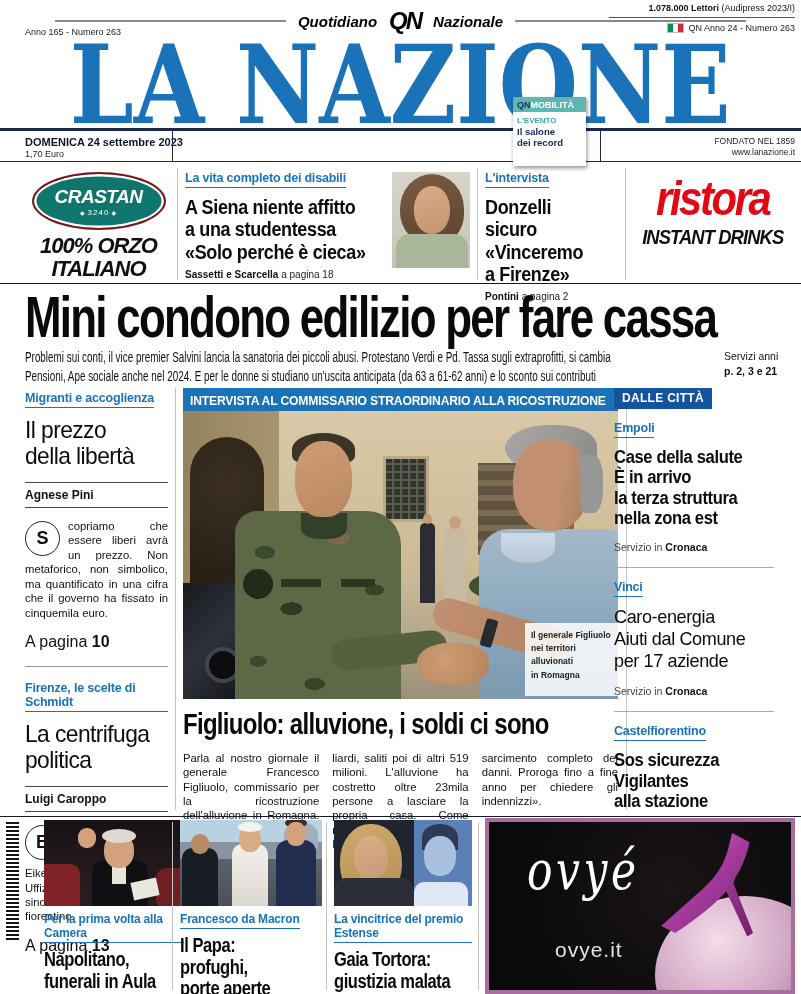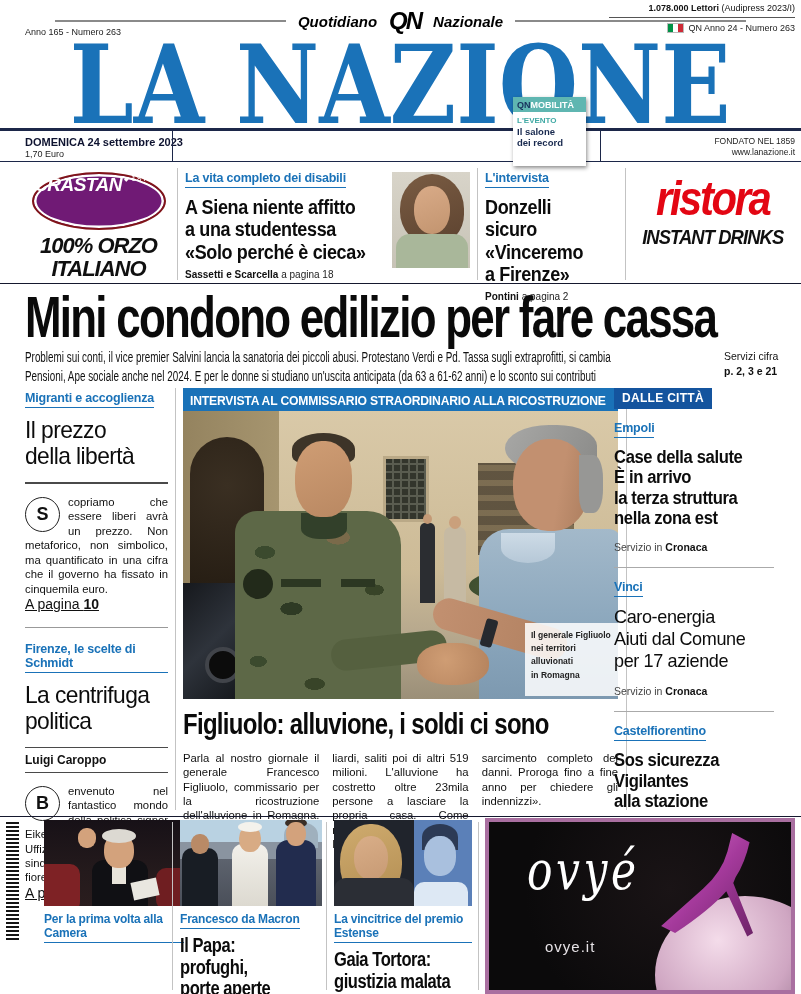--- a/index.html
+++ b/index.html
@@ -47,23 +47,23 @@
   .dl-right { position:absolute; right:6px; top:5px; text-align:right; font-size:8.5px; color:#222; line-height:1.35; }
 
   
   .kicker { display:inline-block; color:#1a72b8; font-weight:bold; font-size:12.5px;
             border-bottom:1px solid #1a72b8; padding-bottom:2px; letter-spacing:-0.2px; }
   .byline { font-size:10px; color:#222; }
   .byline .au { font-weight:bold; color:#111; }
 
   
   .crastan { position:absolute; left:25px; top:172px; width:147px; text-align:center; }
-  .crastan-oval { width:130px; height:54px; margin:0 auto; background:#701a75; border-radius:50%;
+  .crastan-oval { width:130px; height:54px; margin:0 auto; background:#0f766e; border-radius:50%;
                   border:2px solid #801419; box-shadow:inset 0 0 0 2.5px #fff;
-                  display:flex; flex-direction:row; justify-content:center; }
+                  display:flex; flex-direction:column; justify-content:center; }
   .crastan-brand { color:#fff; font-style:italic; font-weight:900; font-size:19px; letter-spacing:-0.5px; }
   .crastan-year { color:#fff; font-size:8px; letter-spacing:1px; }
   .crastan-year::before, .crastan-year::after { content:"◆"; font-size:6px; margin:0 2px; }
   .crastan-tag { margin-top:4px; font-style:italic; font-weight:900; font-size:22px; line-height:1.05;
                  letter-spacing:-1px; color:#101010; white-space:pre-line; }
 
   .ta1 { position:absolute; left:185px; top:168px; width:285px; }
   .ta2 { position:absolute; left:485px; top:168px; width:134px; }
   .hl-top { margin-top:8px; font-weight:bold; font-size:20px; line-height:1.07; letter-spacing:-0.4px;
             color:#0c0c0c; white-space:pre-line; }
@@ -95,21 +95,21 @@
 
   
   .op { position:absolute; left:25px; top:388px; width:143px; }
   .op-hl { margin:9px 0 12px; font-size:24px; font-weight:400; line-height:1.1; letter-spacing:-0.6px; color:#0c0c0c; }
   .op-hl span { display:inline-block; transform:scaleX(.95); transform-origin:0 0; white-space:pre-line; }
   .op-rule { height:1px; background:#4a4a4a; }
   .op-byline { font-weight:bold; font-size:12px; padding:5px 0; }
   .op-body { margin-top:11px; font-size:11.3px; line-height:1.28; text-align:justify; color:#111; }
   .dropcap { float:left; width:33px; height:33px; border:1.5px solid #222; border-radius:50%;
              text-align:center; line-height:33px; font-size:18px; font-weight:bold; margin:2px 8px 2px 0; }
-  .op-page { font-size:14px;text-decoration:underline; }
+  .op-page { margin-top:13px; font-size:16px; }
   .op-sep { height:1px; background:#999; margin:15px 0 14px; }
 
   
   .iv { position:absolute; left:183px; top:388px; width:435px; }
   .iv-banner { background:#1a72b8; height:23px; line-height:23px; padding-left:7px; overflow:hidden; }
   .iv-banner span { display:inline-block; color:#fff; font-weight:bold; font-size:13.5px; letter-spacing:-0.2px;
                     white-space:nowrap; transform:scaleX(.9); transform-origin:0 50%; }
   .iv-photo { position:relative; width:435px; height:288px; overflow:hidden;
               background:linear-gradient(180deg,#d9c9a8 0%,#cdbb97 55%,#b4a68c 80%,#9b8f78 100%); }
   .ph-arch { position:absolute; left:0; top:0; width:96px; height:268px; background:linear-gradient(90deg,#94835f,#a6956f); }
@@ -229,21 +229,21 @@
   .tor-top { position:absolute; left:0; bottom:-2px; width:80px; height:30px; border-radius:12px 12px 0 0; background:#2b2e35; }
   .tor-man-hair { position:absolute; right:14px; top:4px; width:36px; height:26px; border-radius:50% 50% 0 0; background:#2c3a55; }
   .tor-man-face { position:absolute; right:16px; top:16px; width:32px; height:40px; border-radius:46%; background:#a9c0de; }
   .tor-man-shirt { position:absolute; right:4px; bottom:-2px; width:54px; height:26px; border-radius:10px 10px 0 0; background:#dde8f4; }
 
   
   .ovye { position:absolute; left:485px; top:818px; width:310px; height:176px; box-sizing:border-box;
           background:radial-gradient(circle at 60% 40%, #1a1416, #0b0a0b 70%); border:4px solid #a96fa0; overflow:hidden; }
   .ovye-brand { position:absolute; left:38px; top:16px; color:#fff; font-family:"DejaVu Serif", serif;
                 font-style:italic; font-size:47px; letter-spacing:4px; transform:scale(.9,1.15); transform-origin:0 0; }
-  .ovye-url { position:absolute; left:56px; top:116px; color:#e6e2e6; font-size:15px; letter-spacing:1px; }
+  .ovye-url { position:absolute; left:66px; top:116px; color:#e6e2e6; font-size:21px; letter-spacing:1px; }
   .ovye-sphere { position:absolute; right:-44px; bottom:-64px; width:180px; height:158px; border-radius:50%;
                  background:radial-gradient(circle at 35% 28%, #f4dcea, #cfa6c2 45%, #8e6b85 78%, #5f4159 100%); }
   .ovye-shoe { position:absolute; right:22px; top:4px; width:118px; height:128px; }
 
   
   .barcode { position:absolute; left:6px; top:822px; width:13px; height:118px;
              background:repeating-linear-gradient(0deg,#151515 0 2px,#fff 2px 4px); }
 </style>
 </head>
 <body>
@@ -287,21 +287,21 @@
     <div class="dl-sep" style="left:600px"></div>
     <div class="dl-right">
       <div>FONDATO NEL 1859</div>
       <div>www.lanazione.it</div>
     </div>
   </div>
 
   <div class="crastan">
     <div class="crastan-oval">
       <div class="crastan-brand">CRASTAN</div>
-      <div class="crastan-year">1870</div>
+      <div class="crastan-year">3240</div>
     </div>
     <div class="crastan-tag">100% ORZO
 ITALIANO</div>
   </div>
   <div class="vline" style="left:177px; top:168px; height:112px"></div>
 
   <div class="ta1">
     <span class="kicker">La vita completo dei disabili</span>
     <div class="hl-top" style="width:210px"><span class="scale90">A Siena niente affitto
 a una studentessa
@@ -330,29 +330,30 @@
   </div>
 
   <div class="hrule-dark" style="left:0; top:283px; width:801px"></div>
 
   <div class="lead-hl"><span>Mini condono edilizio per fare cassa</span></div>
   <div class="deck">
       <span>Problemi sui conti, il vice premier Salvini lancia la sanatoria dei piccoli abusi. Protestano Verdi e Pd. Tassa sugli extraprofitti, si cambia
 Pensioni, Ape sociale anche nel 2024. E per le donne si studiano un'uscita anticipata (da 63 a 61-62 anni) e lo sconto sui contributi</span>
     </div>
   <div class="services">
-    <div>Servizi cifra</div>
+    <div>Servizi anni</div>
     <div class="b">p. 2, 3 e 21</div>
   </div>
 
   <div class="op">
     <span class="kicker">Migranti e accoglienza</span>
     <div class="op-hl"><span>Il prezzo
 della libertà</span></div>
     <div class="op-rule"></div>
+    <div class="op-byline">Agnese Pini</div>
     <div class="op-rule"></div>
     <div class="op-body">
       <span class="dropcap">S</span><span>copriamo che essere liberi avrà un prezzo. Non metaforico, non simbolico, ma quantificato in una cifra che il governo ha fissato in cinquemila euro.</span>
     </div>
     <div class="op-page"><span>A pagina </span><span class="b">10</span></div>
     <div class="op-sep"></div>
 
     <span class="kicker">Firenze, le scelte di Schmidt</span>
     <div class="op-hl"><span>La centrifuga
 politica</span></div>
@@ -455,20 +456,22 @@
       <div class="nap-chairL"></div>
       <div class="nap-chairR"></div>
       <div class="nap-suit"></div>
       <div class="nap-shirt"></div>
       <div class="nap-paper"></div>
       <div class="nap-head"></div>
       <div class="nap-hairW"></div>
       <div class="nap-hand"></div>
     </div>
     <span class="kicker">Per la prima volta alla Camera</span>
+    <div class="bs-hl"><span>Napolitano,
+funerali in Aula</span></div>
     
   </div>
   <div class="vline" style="left:172px; top:822px; height:168px"></div>
 
   <div class="bs-cell" style="left:180px; width:142px">
     <div class="bs-photo pope">
       <div class="pope-dome"></div>
       <div class="pope-manL">
           <i></i>
         </div>

